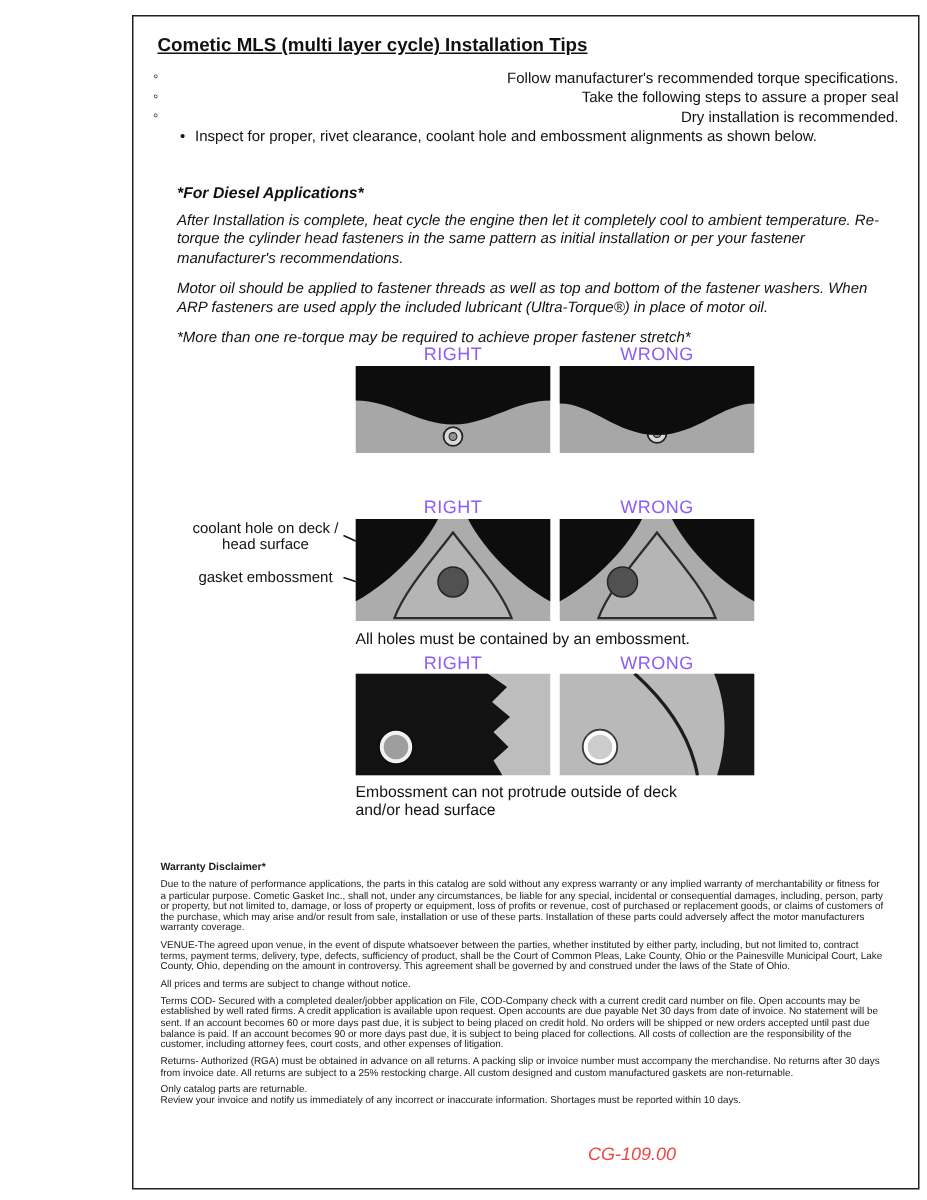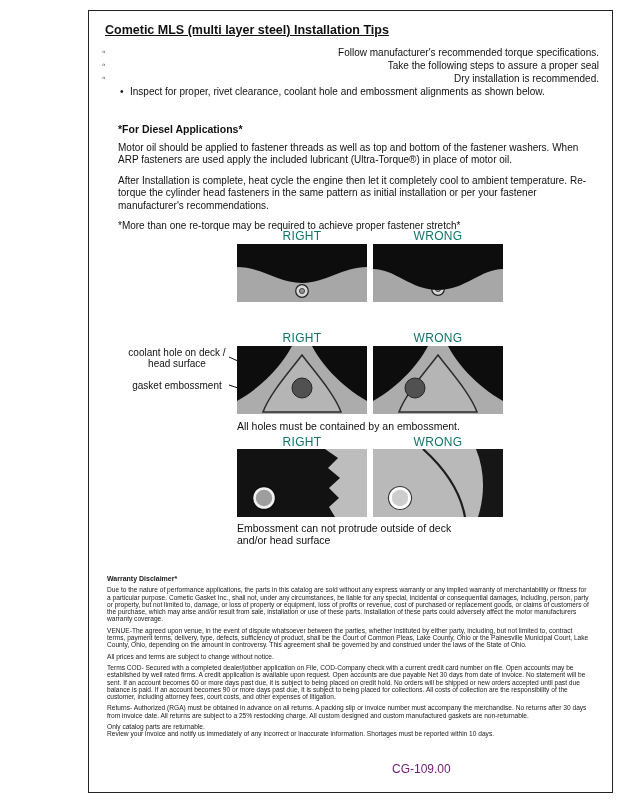--- a/index.html
+++ b/index.html
@@ -8,58 +8,58 @@
   .frame{position:absolute;left:88px;top:10px;width:523px;height:781px;border:1px solid #222;}
 
   .title{position:absolute;top:12px;left:16px;font-size:12.5px;font-weight:bold;text-decoration:underline;white-space:nowrap;}
 
   .tips{position:absolute;top:35px;left:12px;width:498px;font-size:10px;line-height:13px;}
   .b{position:relative;padding-left:11px;text-align:right;}
   .b::before{content:"◦";position:absolute;left:1px;top:-1px;}
   .sub{position:relative;padding-left:11px;margin-left:18px;}
   .sub::before{content:"•";position:absolute;left:1px;}
 
-  .diesel{position:absolute;top:112px;left:29px;width:470px;font-size:10px;line-height:12.5px;}
+  .diesel{position:absolute;top:112px;left:29px;width:470px;font-size:10px;line-height:12.5px;font-style:italic;}
   .diesel .h2{font-size:10.5px;font-weight:bold;margin:0 0 6px;}
   .diesel p{margin:0 0 8px;}
   .diesel .note{margin:0;}
 
-  .hdr{position:absolute;width:130px;text-align:center;font-size:12px;letter-spacing:.3px;color:#0f766e;}
+  .hdr{position:absolute;width:130px;text-align:center;font-size:12px;letter-spacing:.3px;color:#8b5cf6;}
   .pnl{position:absolute;display:block;}
   .cap{position:absolute;font-size:10.5px;line-height:12px;white-space:nowrap;}
   .cap.wrap{white-space:normal;width:215px;}
   .ann{position:absolute;font-size:10px;line-height:11px;text-align:center;}
   .overlay{position:absolute;pointer-events:none;}
 
   .warranty{position:absolute;top:564px;left:18px;width:482px;font-size:6.6px;line-height:7.3px;color:#1a1a1a;}
   .warranty .h3{font-weight:bold;font-size:7px;margin:0 0 4px;}
   .warranty p{margin:0 0 4px;}
   .warranty p.tight{margin:0;}
 
-  .footer-code{position:absolute;top:751px;left:303px;font-size:12px;color:#701a75;}
+  .footer-code{position:absolute;top:751px;left:303px;font-size:12px;color:#ef4444;font-style:italic;}
 </style>
 </head>
 <body>
 
 <div class="page">
   <div class="frame">
 
-    <div class="title">Cometic MLS (multi layer steel) Installation Tips</div>
+    <div class="title">Cometic MLS (multi layer cycle) Installation Tips</div>
 
     <div class="tips">
       <div class="b">Follow manufacturer's recommended torque specifications.</div>
       <div class="b">Take the following steps to assure a proper seal</div>
       <div class="b">Dry installation is recommended.</div>
       <div class="sub">Inspect for proper, rivet clearance, coolant hole and embossment alignments as shown below.</div>
     </div>
 
     <div class="diesel">
       <div class="h2">*For Diesel Applications*</div>
+      <p>After Installation is complete, heat cycle the engine then let it completely cool to ambient temperature. Re-torque the cylinder head fasteners in the same pattern as initial installation or per your fastener manufacturer's recommendations.</p>
       <p>Motor oil should be applied to fastener threads as well as top and bottom of the fastener washers. When ARP fasteners are used apply the included lubricant (Ultra-Torque®) in place of motor oil.</p>
-      <p>After Installation is complete, heat cycle the engine then let it completely cool to ambient temperature. Re-torque the cylinder head fasteners in the same pattern as initial installation or per your fastener manufacturer's recommendations.</p>
       <p class="note">*More than one re-torque may be required to achieve proper fastener stretch*</p>
     </div>
 
     <div class="hdr" style="top:218px;left:148px">RIGHT</div>
     <div class="hdr" style="top:218px;left:284px">WRONG</div>
 
     <svg class="pnl" style="top:233px;left:148px" width="130" height="58" viewBox="0 0 130 58">
       <rect width="130" height="58" fill="#a7a7a7"></rect>
       <path d="M0 0 H130 V23 C106 23 88 39 65 39 C42 39 24 23 0 23 Z" fill="#0d0d0d"></path>
       <circle cx="65" cy="47" r="6.3" fill="#d8d8d8" stroke="#222" stroke-width="1.2"></circle>

